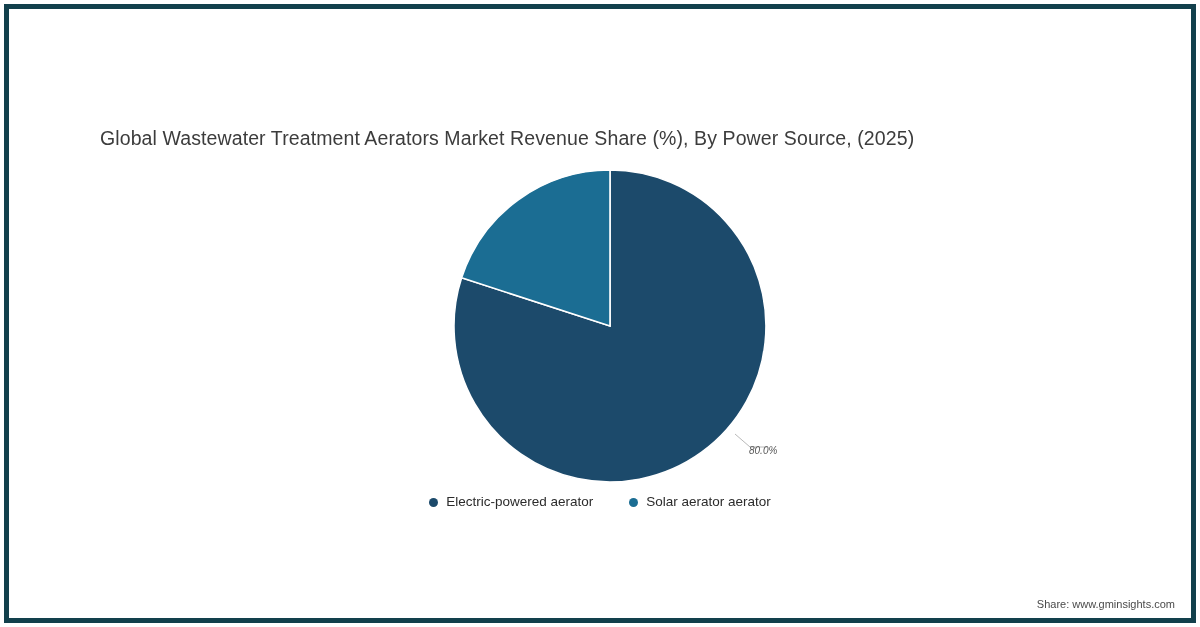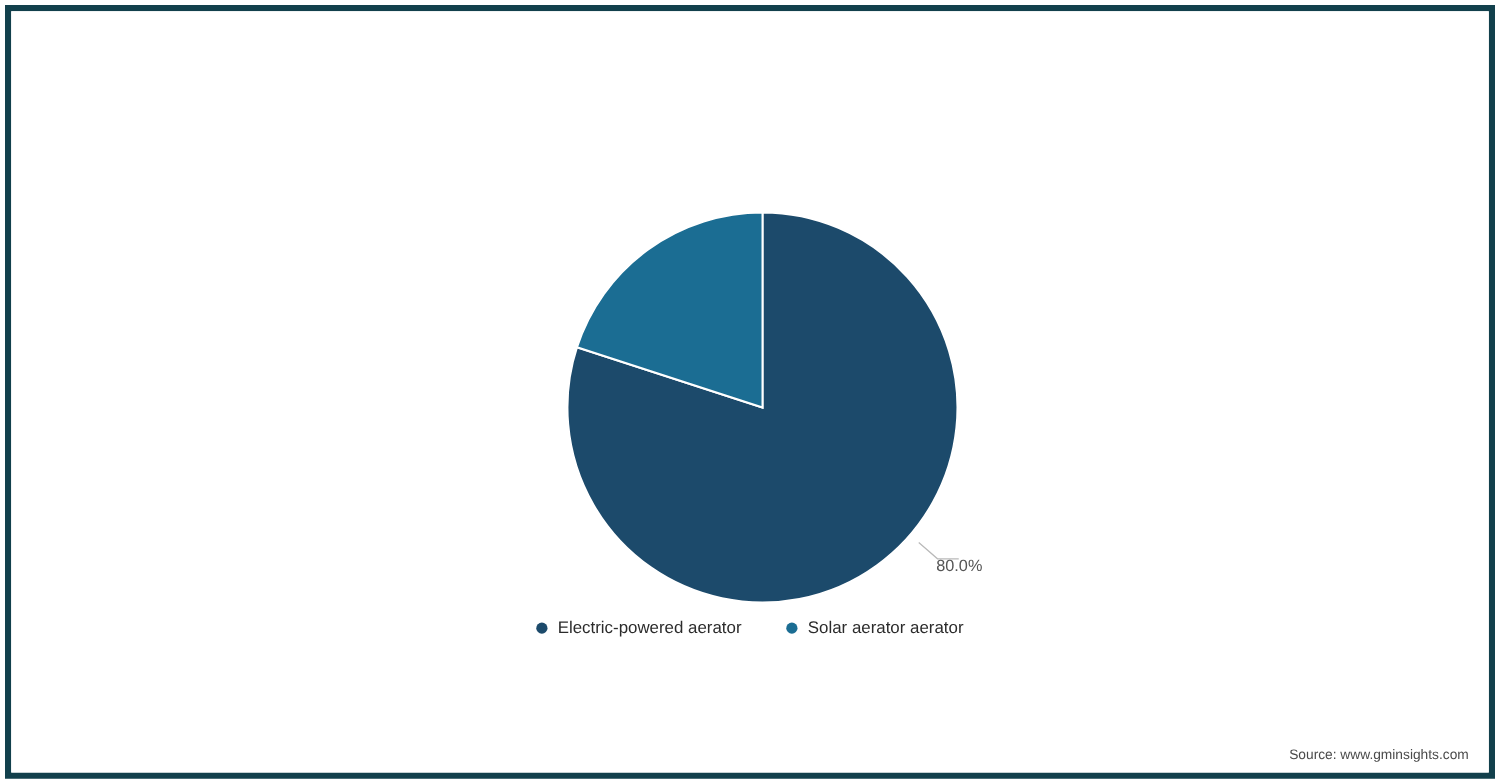--- a/index.html
+++ b/index.html
@@ -88,31 +88,33 @@
     right: 16px;
     bottom: 8px;
     font-size: 11px;
     color: #4a4a4a;
     white-space: nowrap;
   }
   .pct-label {
     position: absolute;
     left: 740px;
     top: 436px;
-    font-size: 13px;
+    font-size: 10px;
     color: #555555;
     white-space: nowrap;
+    font-style: italic;
   }
 </style>
 </head>
 <body>
 
 <div class="frame">
   <div class="canvas">
 
+    <div class="chart-title">Global Wastewater Treatment Aerators Market Revenue Share (%), By Power Source, (2025)</div>
 
     <div class="pie-wrap">
       <svg class="pie-svg" width="340" height="330" viewBox="0 0 340 330">
 
         <path d="M 165 164 L 165 8 A 156 156 0 1 1 16.6 115.8 Z" fill="#1c4a6b" stroke="#ffffff" stroke-width="1.6"></path>
         <path d="M 165 164 L 16.6 115.8 A 156 156 0 0 1 165 8 Z" fill="#1b6d93" stroke="#ffffff" stroke-width="1.6"></path>
         <polyline points="290,272 305,285 322,285" fill="none" stroke="#b9b9b9" stroke-width="1"></polyline>
       </svg>
     </div>
 
@@ -122,16 +124,16 @@
       <div class="legend-item">
         <span class="legend-dot" style="background:#1c4a6b"></span>
         <span class="legend-label">Electric-powered aerator</span>
       </div>
       <div class="legend-item">
         <span class="legend-dot" style="background:#1b6d93"></span>
         <span class="legend-label">Solar aerator aerator</span>
       </div>
     </div>
 
-    <div class="source">Source: www.gminsights.com</div>
+    <div class="source">Share: www.gminsights.com</div>
 
   </div>
 </div>
 
 </body></html>

